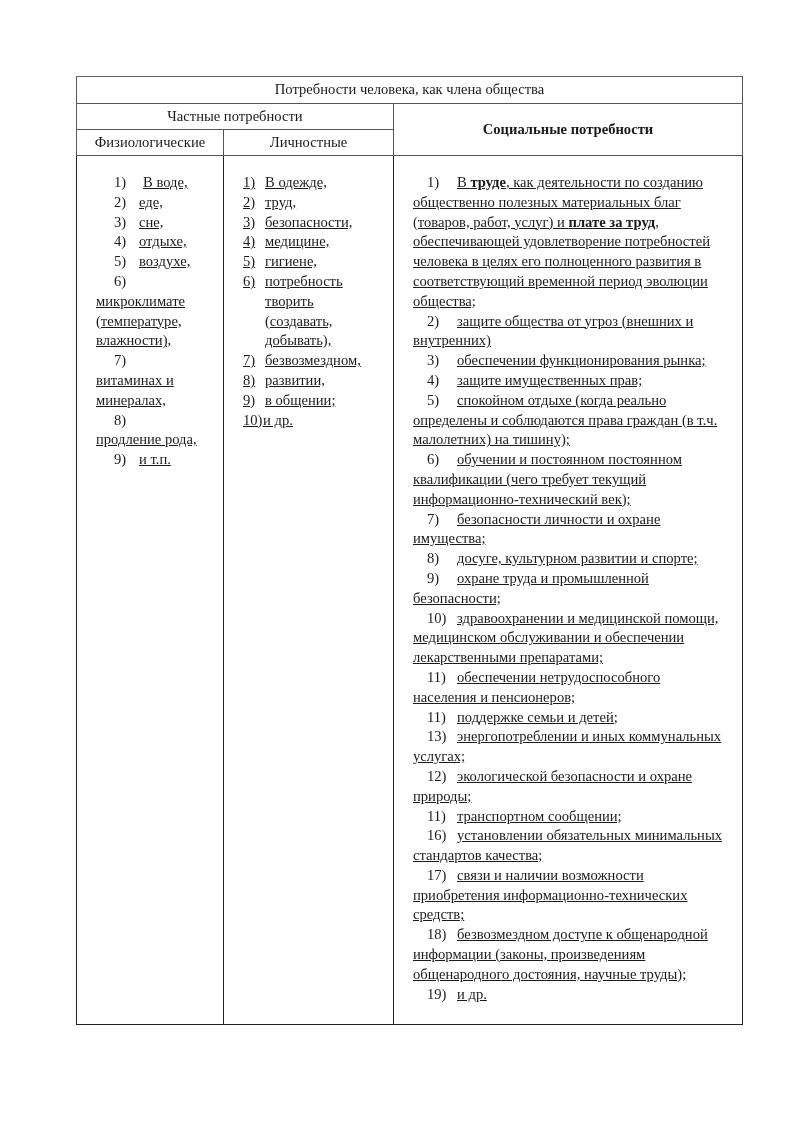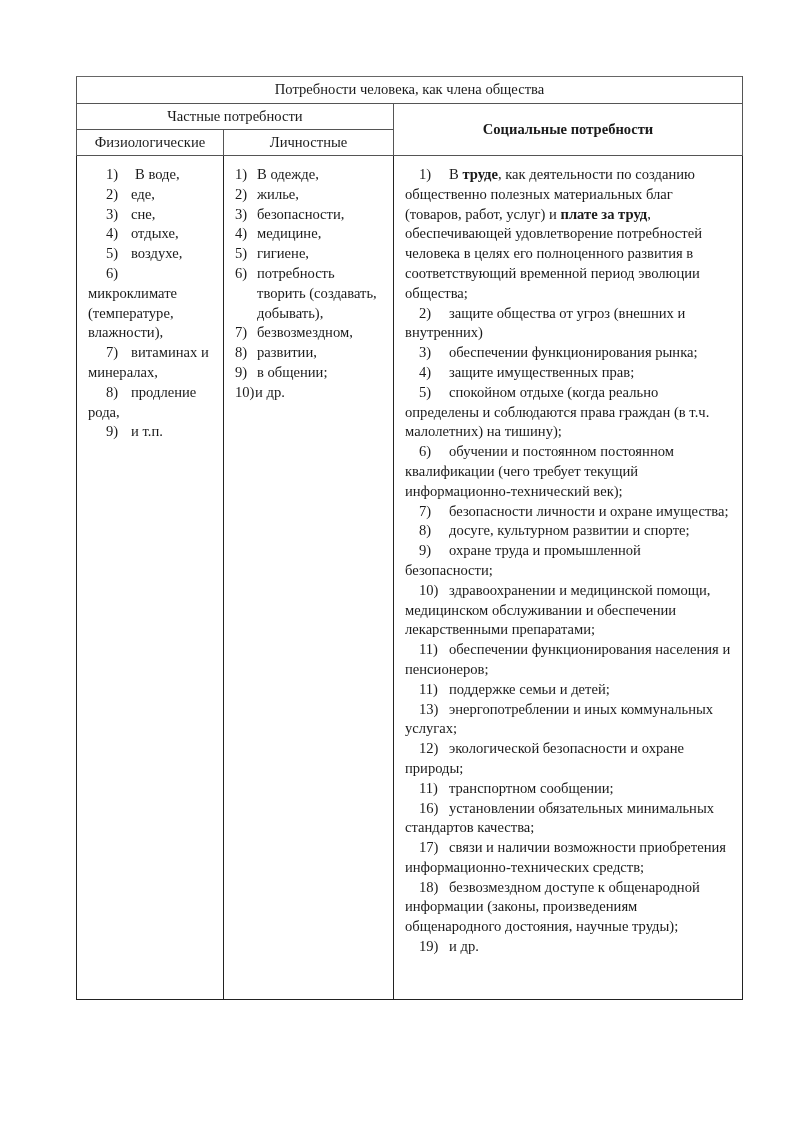--- a/index.html
+++ b/index.html
@@ -53,21 +53,21 @@
     table.needs tr.body td {
       padding-top: 1px;
       padding-bottom: 4px;
       height: 838px;
     }
     col.c1 { width: 147px; }
     col.c2 { width: 170px; }
     col.c3 { width: 349px; }
 
     
-    .plist { margin: 8px; padding: 0; list-style: none; }
+    .plist { margin: 16px; padding: 0; list-style: none; text-decoration: underline; }
     .plist li { margin: 0; padding: 0; }
     .phys li .num { display: inline-block; padding-left: 18px; width: 25px; }
     .phys li .num.first { width: 29px; }
     .pers li { display: flex; }
     .pers li .num { flex: 0 0 22px; }
     .pers li .num.ten { flex: 0 0 20px; }
     .pers li .txt { flex: 1; }
     .soc li .num { display: inline-block; padding-left: 14px; width: 30px; }
     b { font-weight: bold; }
   </style>
@@ -110,21 +110,21 @@
       </td>
 
       <td>
         <ul class="plist pers">
           <li>
                 <span class="num">1)</span>
                 <span class="txt">В одежде,</span>
               </li>
           <li>
                 <span class="num">2)</span>
-                <span class="txt">жилье,</span>
+                <span class="txt">труд,</span>
               </li>
           <li>
                 <span class="num">3)</span>
                 <span class="txt">безопасности,</span>
               </li>
           <li>
                 <span class="num">4)</span>
                 <span class="txt">медицине,</span>
               </li>
           <li>
@@ -159,21 +159,21 @@
           <li><span class="num">1)</span><span>В </span><b>труде</b><span>, как деятельности по созданию общественно полезных материальных благ (товаров, работ, услуг) и </span><b>плате за труд</b><span>, обеспечивающей удовлетворение потребностей человека в целях его полноценного развития в соответствующий временной период эволюции общества;</span></li>
           <li><span class="num">2)</span><span>защите общества от угроз (внешних и внутренних)</span></li>
           <li><span class="num">3)</span><span>обеспечении функционирования рынка;</span></li>
           <li><span class="num">4)</span><span>защите имущественных прав;</span></li>
           <li><span class="num">5)</span><span>спокойном отдыхе (когда реально определены и соблюдаются права граждан (в т.ч. малолетних) на тишину);</span></li>
           <li><span class="num">6)</span><span>обучении и постоянном постоянном квалификации (чего требует текущий информационно-технический век);</span></li>
           <li><span class="num">7)</span><span>безопасности личности и охране имущества;</span></li>
           <li><span class="num">8)</span><span>досуге, культурном развитии и спорте;</span></li>
           <li><span class="num">9)</span><span>охране труда и промышленной безопасности;</span></li>
           <li><span class="num">10)</span><span>здравоохранении и медицинской помощи, медицинском обслуживании и обеспечении лекарственными препаратами;</span></li>
-          <li><span class="num">11)</span><span>обеспечении функционирования населения и пенсионеров;</span></li>
+          <li><span class="num">11)</span><span>обеспечении нетрудоспособного населения и пенсионеров;</span></li>
           <li><span class="num">11)</span><span>поддержке семьи и детей;</span></li>
           <li><span class="num">13)</span><span>энергопотреблении и иных коммунальных услугах;</span></li>
           <li><span class="num">12)</span><span>экологической безопасности и охране природы;</span></li>
           <li><span class="num">11)</span><span>транспортном сообщении;</span></li>
           <li><span class="num">16)</span><span>установлении обязательных минимальных стандартов качества;</span></li>
           <li><span class="num">17)</span><span>связи и наличии возможности приобретения информационно-технических средств;</span></li>
           <li><span class="num">18)</span><span>безвозмездном доступе к общенародной информации (законы, произведениям общенародного достояния, научные труды);</span></li>
           <li><span class="num">19)</span><span>и др.</span></li>
         </ul>
       </td>

